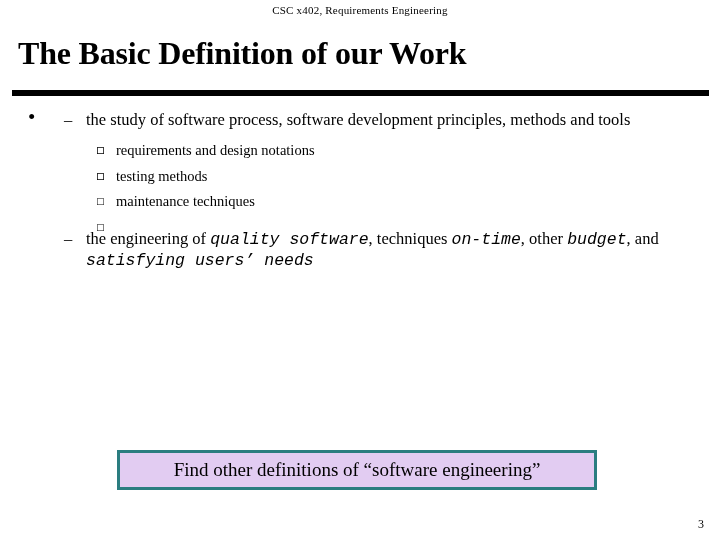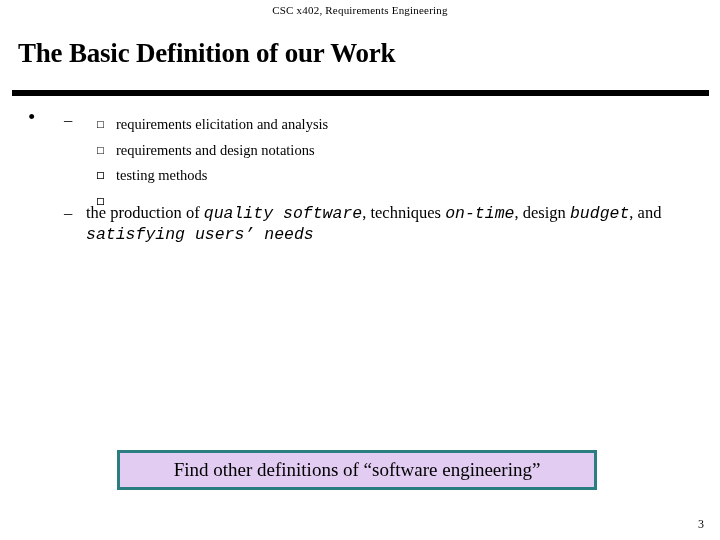--- a/index.html
+++ b/index.html
@@ -27,21 +27,21 @@
     font-size: 11px;
     letter-spacing: 0.2px;
     color: #000;
   }
 
   
   .slide-title {
     position: absolute;
     top: 38px;
     left: 18px;
-    font-size: 27px;
+    font-size: 32px;
     font-weight: bold;
     line-height: 30px;
     letter-spacing: -0.2px;
     white-space: nowrap;
   }
 
   .title-rule {
     position: absolute;
     top: 90px;
     left: 12px;
@@ -152,56 +152,57 @@
 <div class="title-rule"></div>
 
 <div class="body-area">
 
   <div class="lvl1">
     <span class="marker">•</span>
   </div>
 
   <div class="lvl2">
     <span class="marker">–</span>
+    <span>the study of software process, software development principles, methods and tools</span>
   </div>
 
   <div class="lvl3-list">
 
     <div class="lvl3">
       <span class="marker">□</span>
-      <span>requirements elicitation and analysis</span>
     </div>
 
     <div class="lvl3">
       <span class="marker">□</span>
       <span>requirements and design notations</span>
     </div>
 
     <div class="lvl3">
       <span class="marker">□</span>
     </div>
 
     <div class="lvl3">
       <span class="marker">□</span>
       <span>testing methods</span>
     </div>
 
     <div class="lvl3">
       <span class="marker">□</span>
+      <span>maintenance techniques</span>
     </div>
 
     <div class="lvl3">
       <span class="marker">□</span>
     </div>
 
   </div>
 
   <div class="lvl2" style="margin-top:14px;">
     <span class="marker">–</span>
-    <span id="production-segments"><span>the production of </span><span class="ital">quality software</span><span>, techniques </span><span class="ital">on-time</span><span>, design </span><span class="ital">budget</span><span>, and </span><span class="ital">satisfying users’ needs</span></span>
+    <span id="production-segments"><span>the engineering of </span><span class="ital">quality software</span><span>, techniques </span><span class="ital">on-time</span><span>, other </span><span class="ital">budget</span><span>, and </span><span class="ital">satisfying users’ needs</span></span>
   </div>
 
 </div>
 
 <div class="callout" style="background: rgb(226, 204, 242); border-color: rgb(42, 125, 128);">
   <span class="callout-text">Find other definitions of “software engineering”</span>
 </div>
 
 <div class="page-number">3</div>
 

